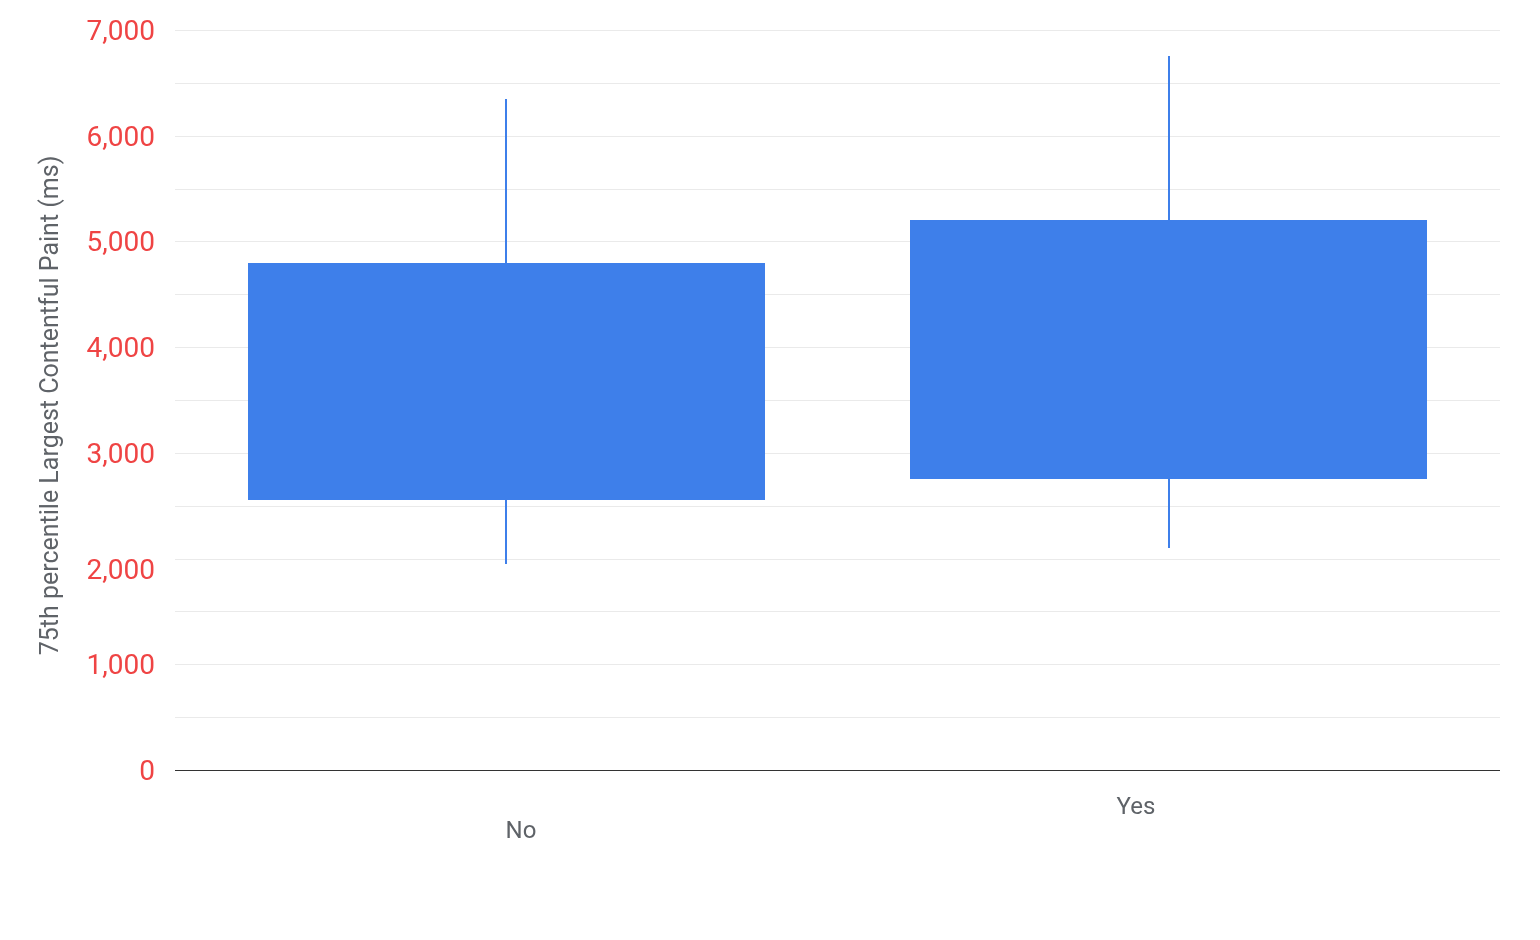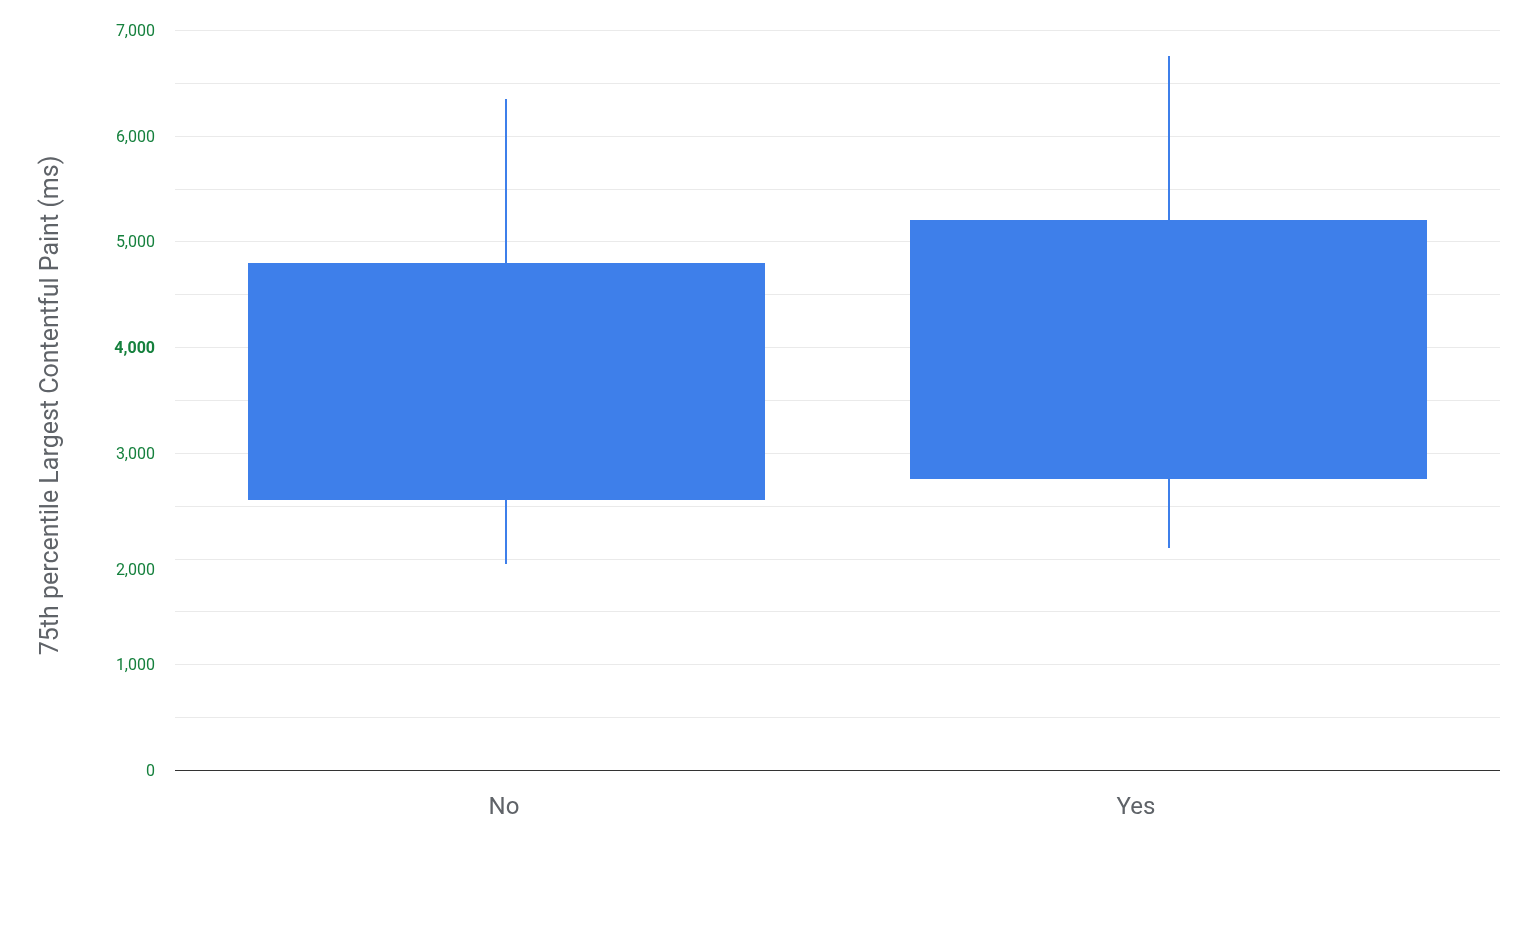--- a/index.html
+++ b/index.html
@@ -52,22 +52,22 @@
     left: 0;
     right: 0;
     height: 1.5px;
     background: #333;
     bottom: -1px;
   }
   .y-tick-label {
     position: absolute;
     right: 100%;
     padding-right: 20px;
-    font-size: 16px;
-    color: #15803d;
+    font-size: 28px;
+    color: #ef4444;
     transform: translateY(-50%);
     white-space: nowrap;
   }
   .box {
     position: absolute;
     background: #3e7fea;
     left: 0;
     right: 0;
   }
   .whisker {
@@ -108,38 +108,38 @@
   <div class="plot-area" id="plot">
     <div class="axis-baseline"></div>
   <div class="y-tick-label" style="top: 740px;">0</div>
       <div class="grid-line" style="top: 634.286px;"></div>
       <div class="y-tick-label" style="top: 634.286px; margin-left: 24px;">1,000</div>
       <div class="grid-line" style="top: 528.571px;"></div>
       <div class="y-tick-label" style="top: 539px;">2,000</div>
       <div class="grid-line" style="top: 422.857px;"></div>
       <div class="y-tick-label" style="top: 422.857px; text-align: right;">3,000</div>
       <div class="grid-line" style="top: 317.143px;"></div>
-      <div class="y-tick-label" style="top: 317.143px; font-weight: bold;">4,000</div>
+      <div class="y-tick-label" style="top: 317.143px;">4,000</div>
       <div class="grid-line" style="top: 211.429px;"></div>
       <div class="y-tick-label" style="top: 211.429px; margin-left: 9px;">5,000</div>
       <div class="grid-line" style="top: 105.714px;"></div>
       <div class="y-tick-label" style="top: 105.714px;">6,000</div>
       <div class="grid-line" style="top: 0px;"></div>
       <div class="y-tick-label" style="top: 0px;">7,000</div>
       <div class="grid-line minor" style="top: 687.143px;"></div>
       <div class="grid-line minor" style="top: 581.429px;"></div>
       <div class="grid-line minor" style="top: 475.714px;"></div>
       <div class="grid-line minor" style="top: 370px;"></div>
       <div class="grid-line minor" style="top: 264.286px;"></div>
       <div class="grid-line minor" style="top: 158.571px;"></div>
       <div class="grid-line minor" style="top: 52.8571px;"></div>
       <div class="whisker" style="top: 68.7143px; height: 163.857px; left: 331.25px;"></div>
       <div class="whisker" style="top: 470.429px; height: 63.4286px; left: 331.25px;"></div>
       <div class="box" style="left: 72.875px; width: 516.75px; top: 232.571px; height: 237.857px; background: rgb(62, 127, 234);"></div>
-      <div class="x-tick-label" style="left: 329px;">No</div>
+      <div class="x-tick-label" style="left: 346px; margin-top: 24px;">No</div>
       <div class="whisker" style="top: 26.4286px; height: 163.857px; left: 993.75px;"></div>
       <div class="whisker" style="top: 449.286px; height: 68.7143px; left: 993.75px;"></div>
       <div class="box" style="left: 735.375px; width: 516.75px; top: 190.286px; height: 259px; background: rgb(62, 127, 234);"></div>
       <div class="x-tick-label" style="left: 961px;">Yes</div>
     </div>
 
 
 </div>
 
 </body></html>

